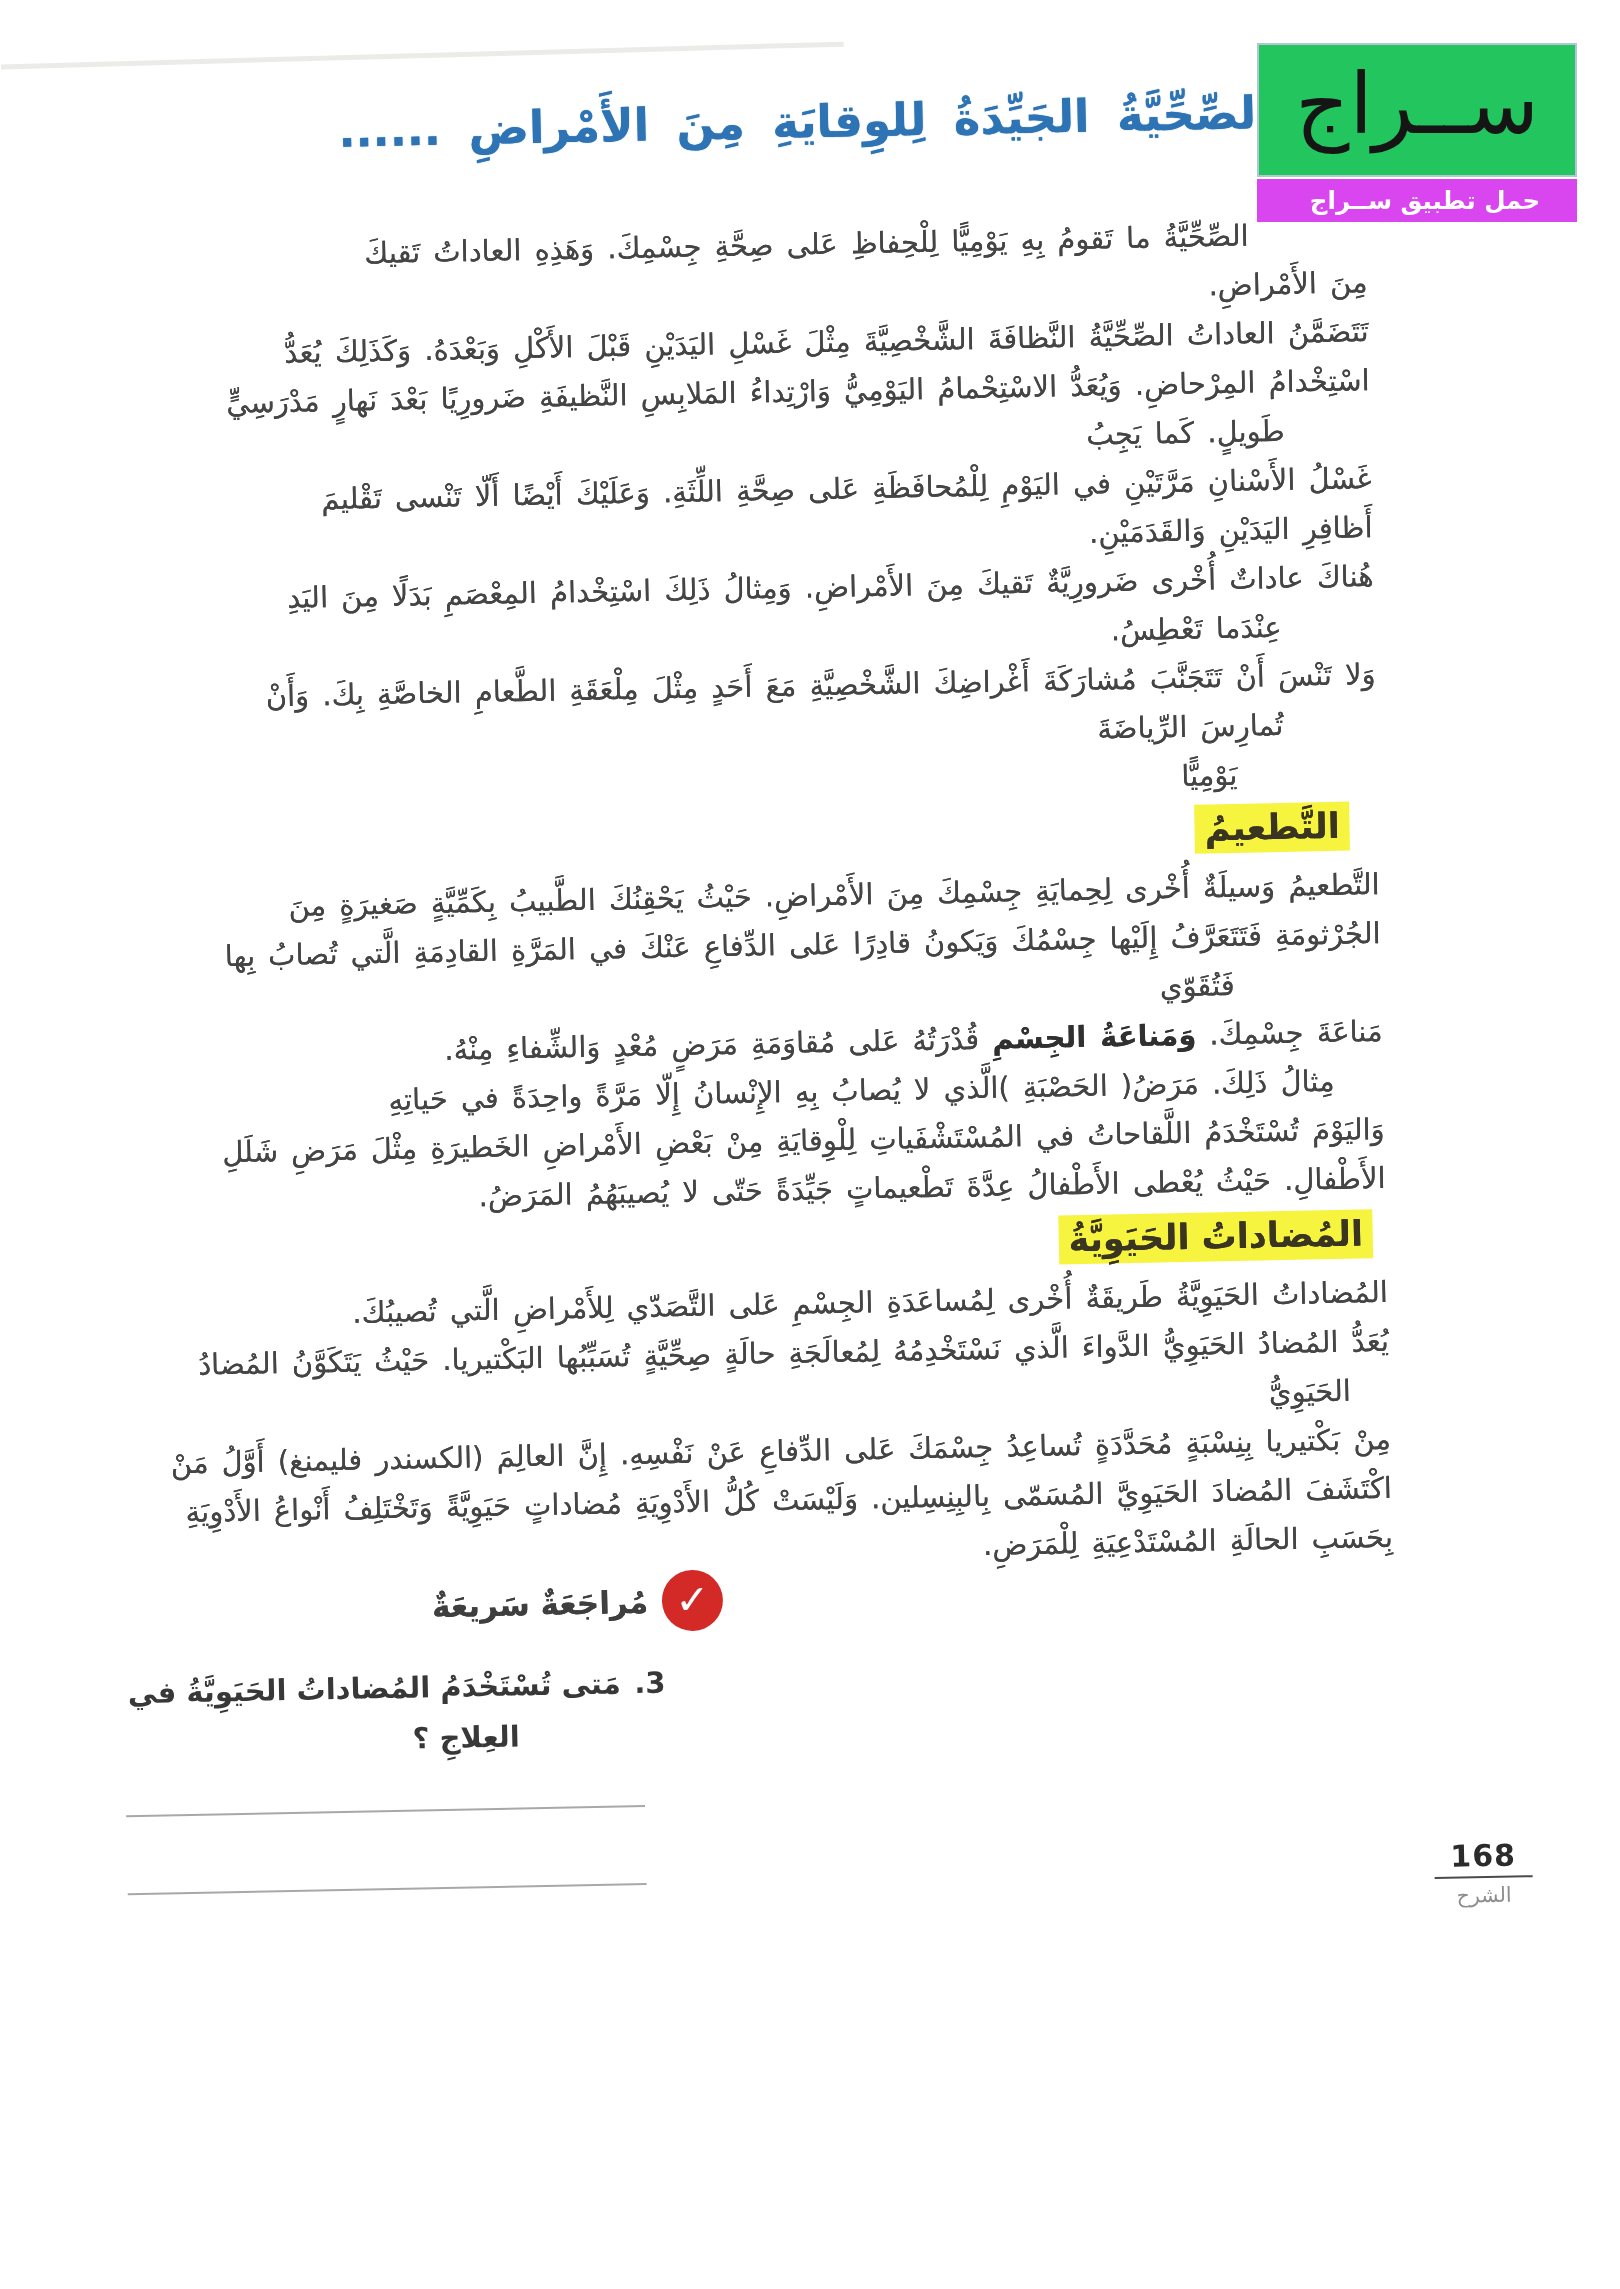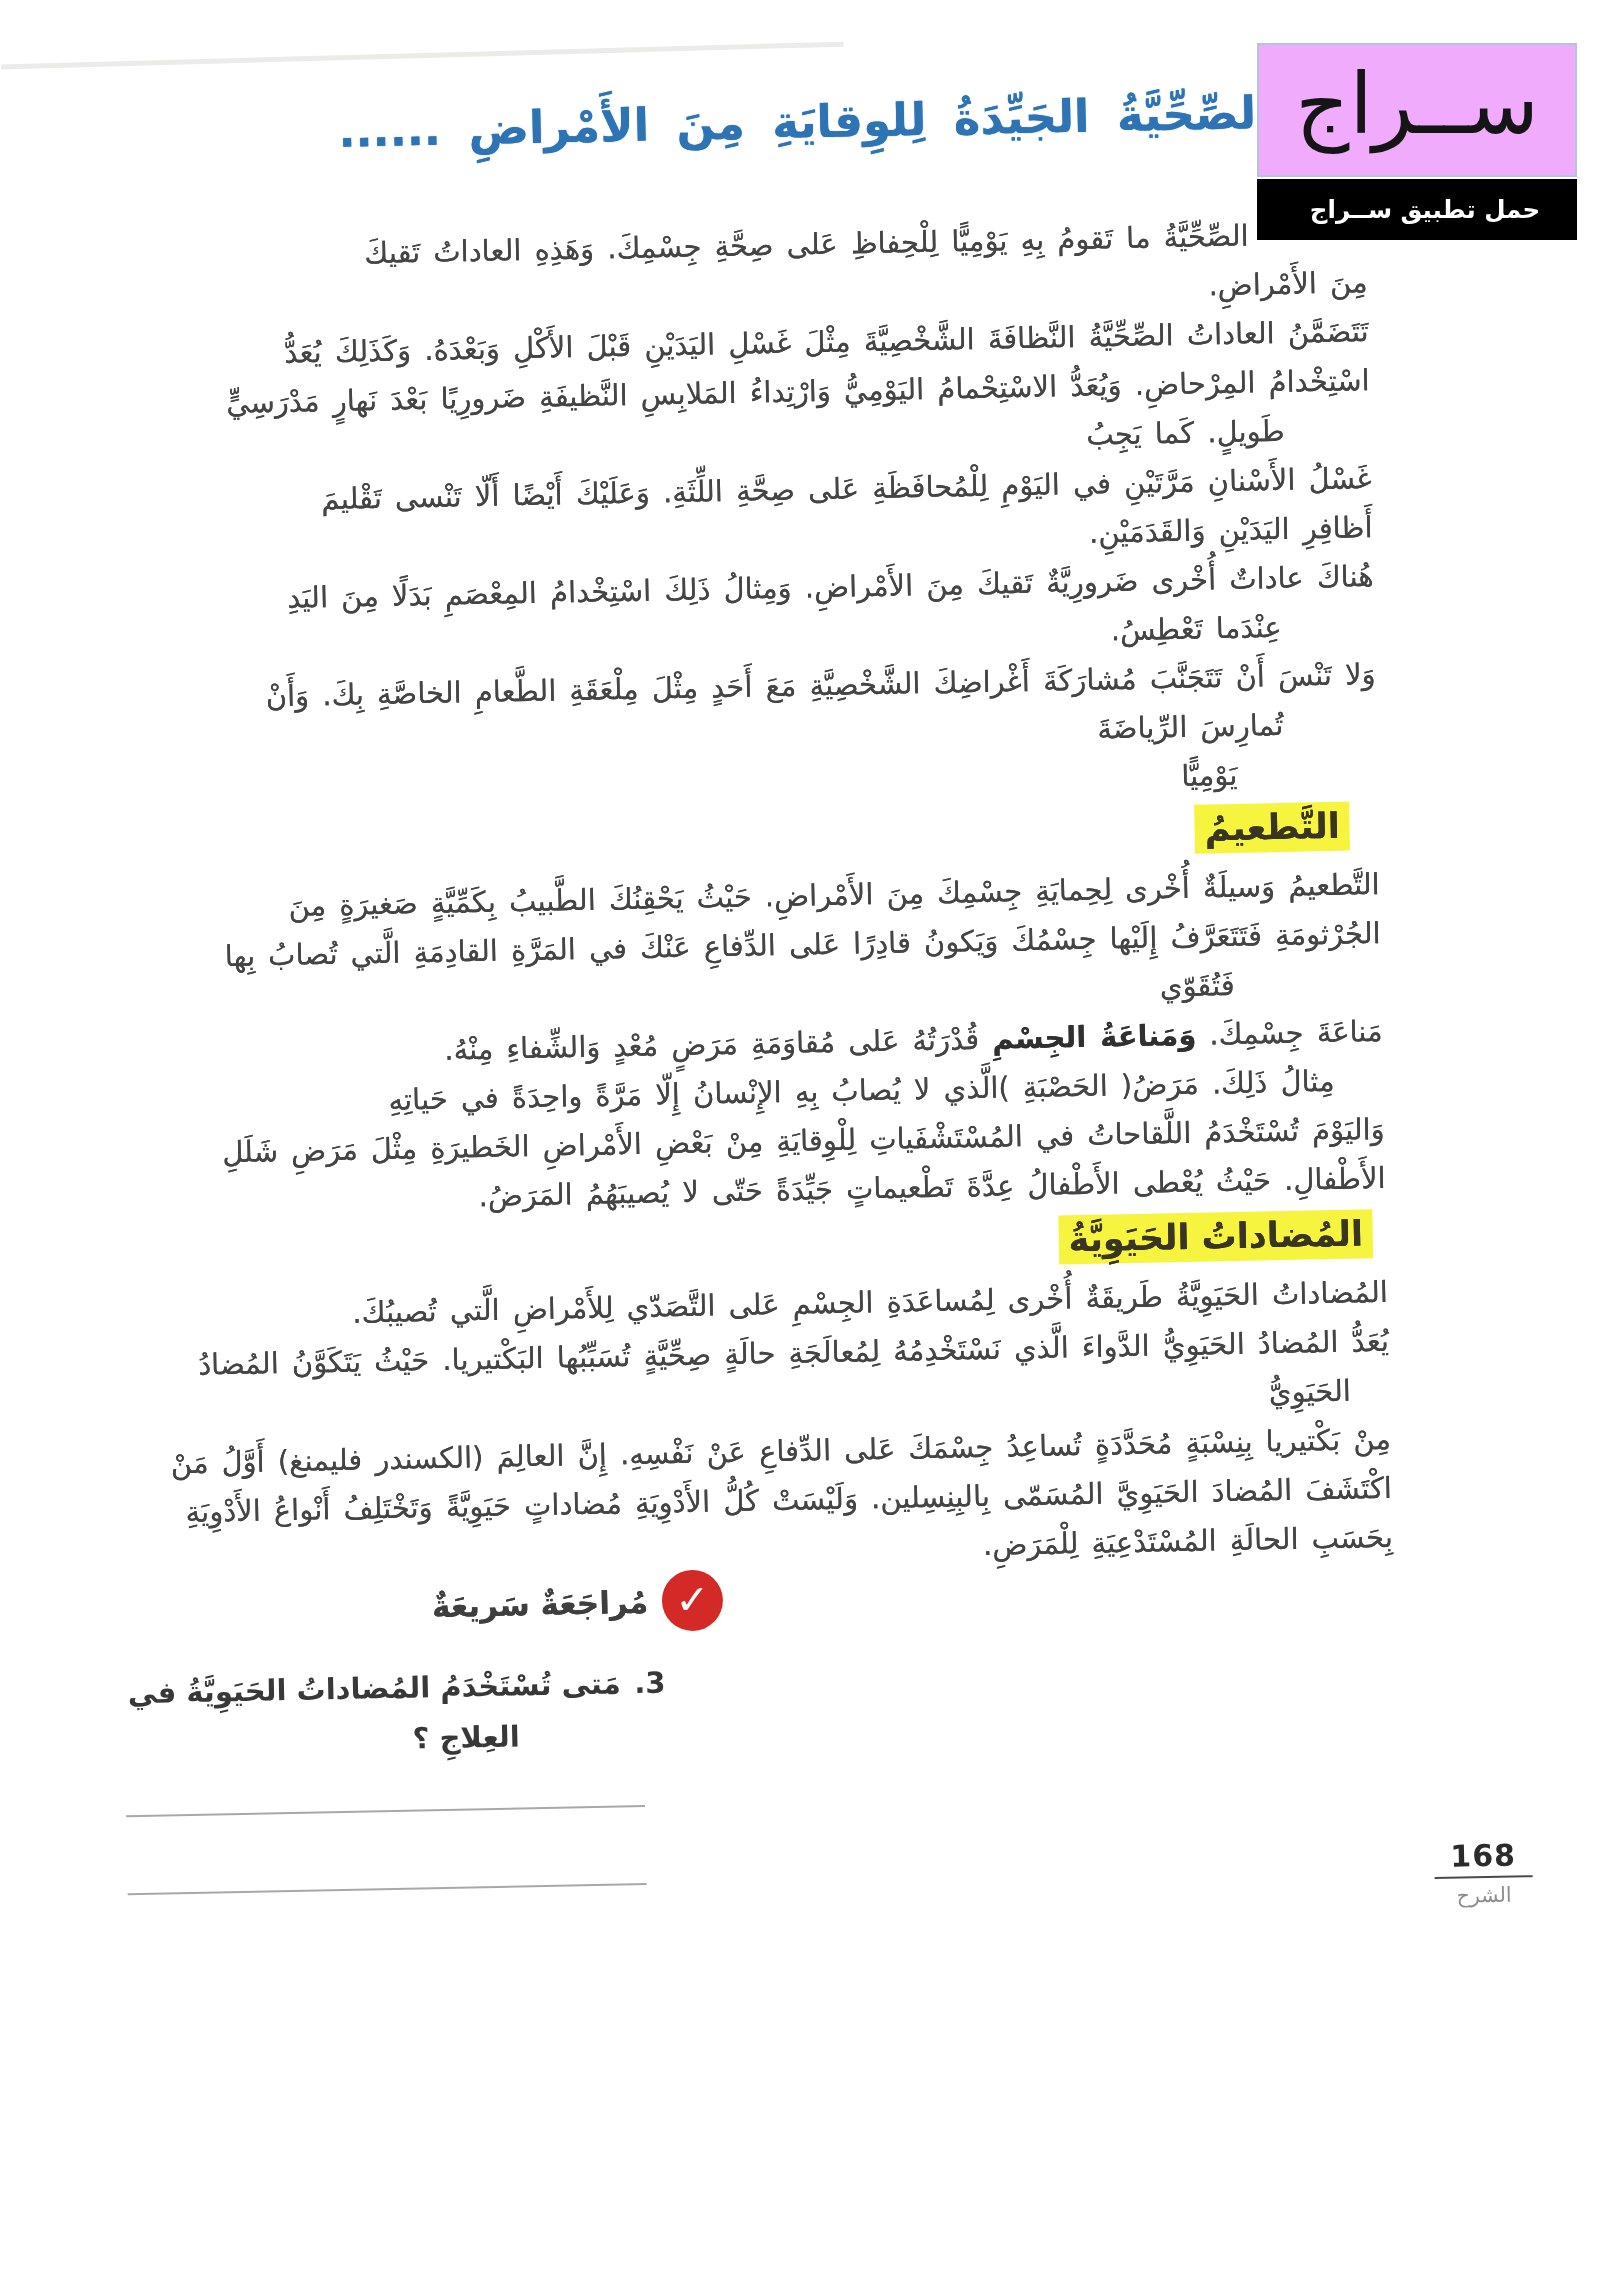--- a/index.html
+++ b/index.html
@@ -92,26 +92,26 @@
   .footer{
     position:absolute;top:1835px;left:1397px;width:98px;
     text-align:center;
   }
   .footer .num{font-size:30px;font-weight:bold;color:#2b2b2b;letter-spacing:1px;}
   .footer .rule{border-top:2.9px solid #4a4a4a;margin:2.9px 0 4.9px 0;}
   .footer .lbl{font-size:20.6px;color:#8d8d8d;}
   
   .siraj{position:absolute;top:43px;right:43px;width:320px;z-index:5;}
   .siraj-box{
-    height:130px;background:#f0abfc;border:2px solid #b3c6d8;
+    height:130px;background:#22c55e;border:2px solid #b3c6d8;
     display:flex;align-items:center;justify-content:center;
   }
   .siraj-name{font-size:84px;color:#151515;line-height:1;transform:translateY(-5.9px);}
   .siraj-bar{
-    margin-top:2px;height:61px;background:#000000;color:#ffffff;
+    margin-top:2px;height:43px;background:#d946ef;color:#ffffff;
     display:flex;align-items:center;justify-content:center;
     font-size:24.5px;font-weight:bold;letter-spacing:1px;padding-left:16px;
   }
 </style>
 </head>
 <body>
 
 <div class="page" data-name="scanned-textbook-page">
 
   <div class="scan" data-name="scan-content">

